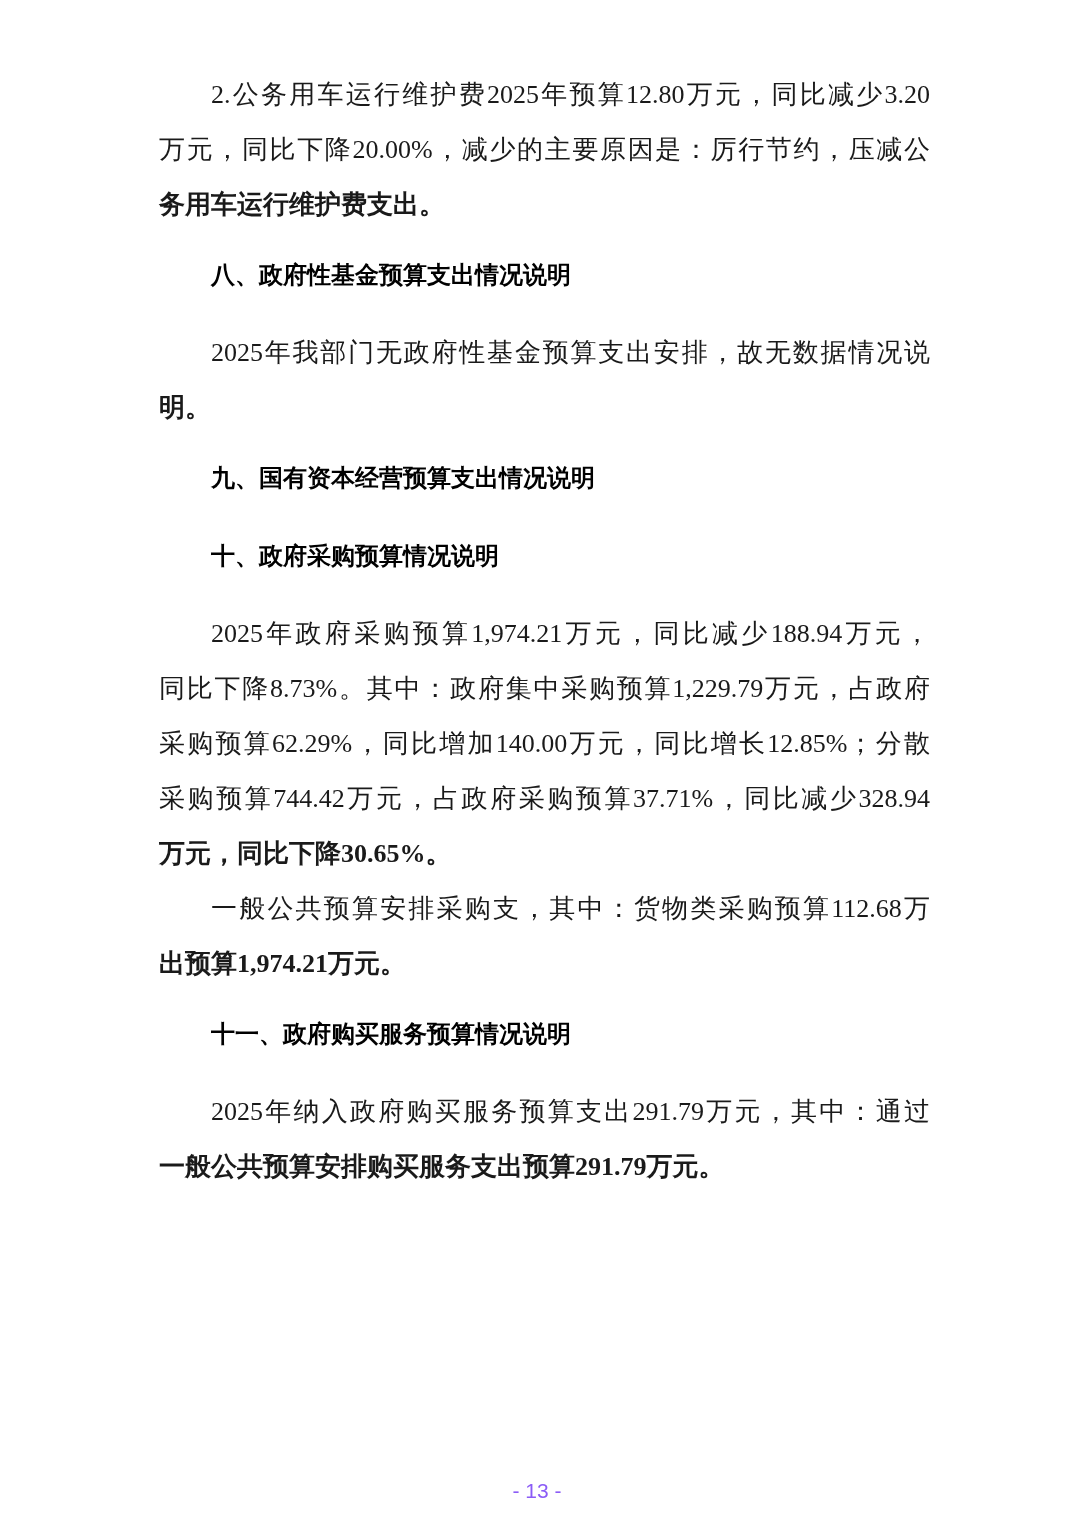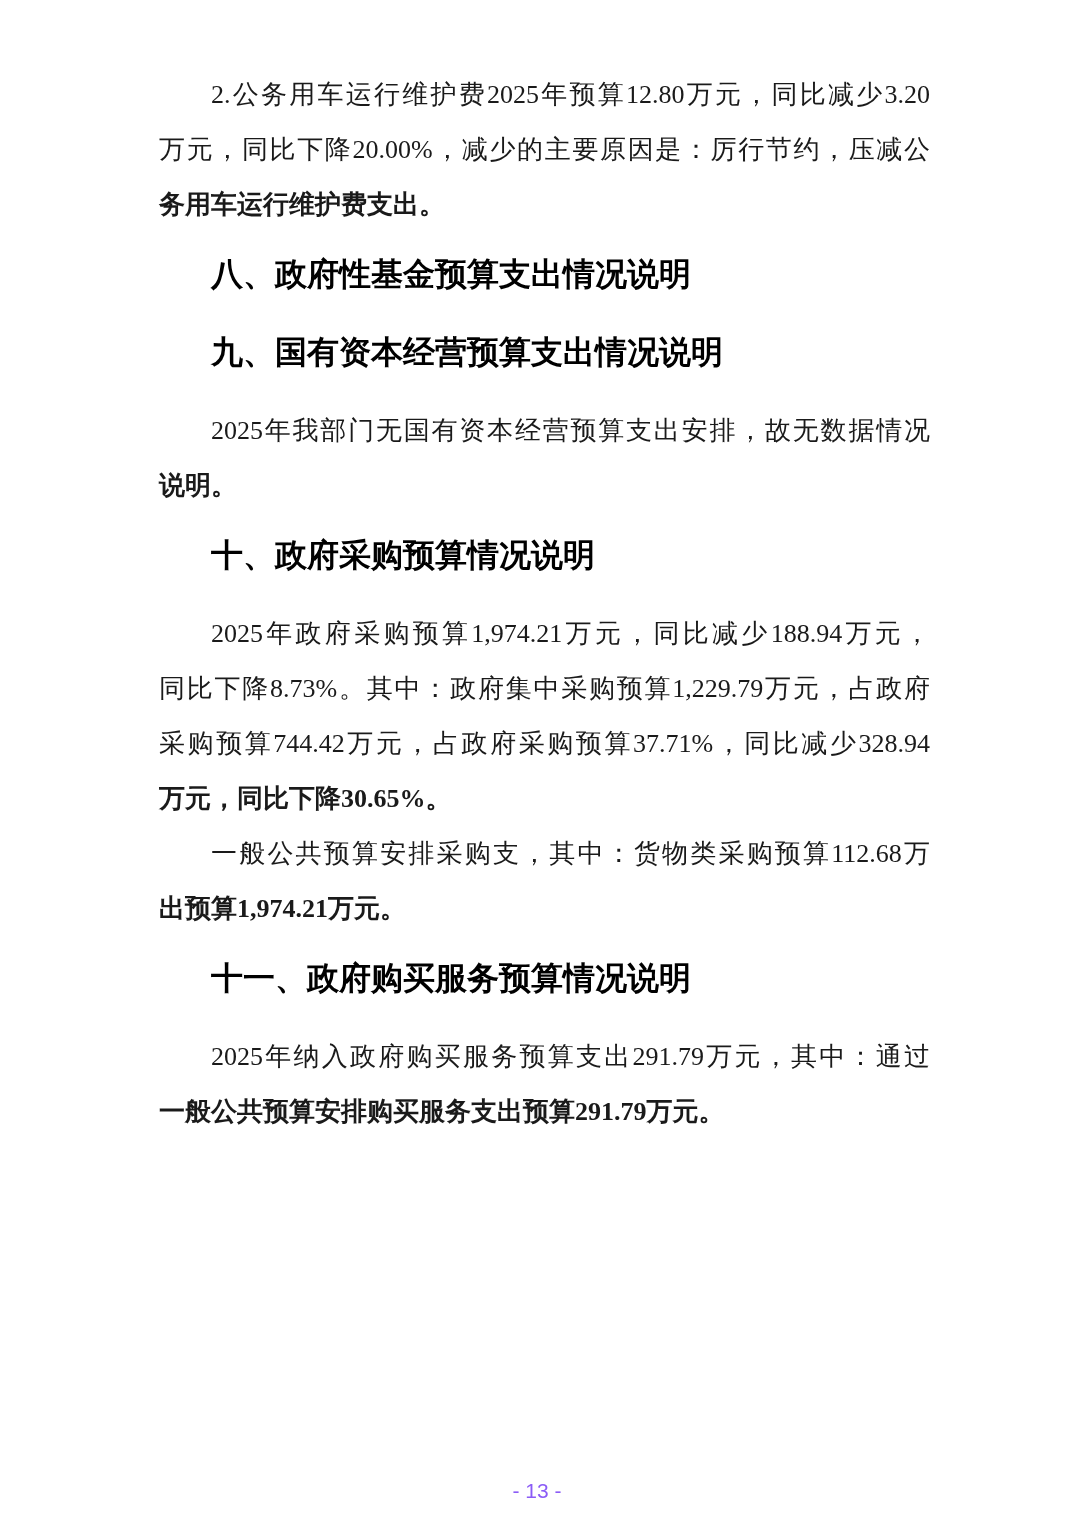--- a/index.html
+++ b/index.html
@@ -36,21 +36,21 @@
   .line.first {
     text-indent: 52px;
   }
   .line.last {
     text-align-last: left;
     font-weight: bold;
   }
   .heading {
     font-family: "Liberation Sans", sans-serif;
     font-weight: bold;
-    font-size: 32px;
+    font-size: 24px;
     line-height: 55px;
     color: #000000;
     margin: 15px 0 23px 0;
     text-indent: 52px;
     white-space: nowrap;
   }
   .footer {
     position: absolute;
     left: 0;
     right: 0;
@@ -69,33 +69,34 @@
   <div class="content">
 
     <div class="para">
       <div class="line first">2.公务用车运行维护费2025年预算12.80万元，同比减少3.20</div>
       <div class="line">万元，同比下降20.00%，减少的主要原因是：厉行节约，压减公</div>
       <div class="line last">务用车运行维护费支出。</div>
     </div>
 
     <div class="heading">八、政府性基金预算支出情况说明</div>
 
+    <div class="para">
+      <div class="line first">2025年我部门无政府性基金预算支出安排，故无数据情况说</div>
+      <div class="line last">明。</div>
+    </div>
 
     <div class="heading">九、国有资本经营预算支出情况说明</div>
 
-    <div class="para">
-      <div class="line first">2025年我部门无国有资本经营预算支出安排，故无数据情况</div>
-      <div class="line last">说明。</div>
-    </div>
 
     <div class="heading">十、政府采购预算情况说明</div>
 
     <div class="para">
       <div class="line first">2025年政府采购预算1,974.21万元，同比减少188.94万元，</div>
       <div class="line">同比下降8.73%。其中：政府集中采购预算1,229.79万元，占政府</div>
+      <div class="line">采购预算62.29%，同比增加140.00万元，同比增长12.85%；分散</div>
       <div class="line">采购预算744.42万元，占政府采购预算37.71%，同比减少328.94</div>
       <div class="line last">万元，同比下降30.65%。</div>
     </div>
 
     <div class="para">
       <div class="line first">一般公共预算安排采购支，其中：货物类采购预算112.68万</div>
     </div>
 
     <div class="para">
       <div class="line last">出预算1,974.21万元。</div>

